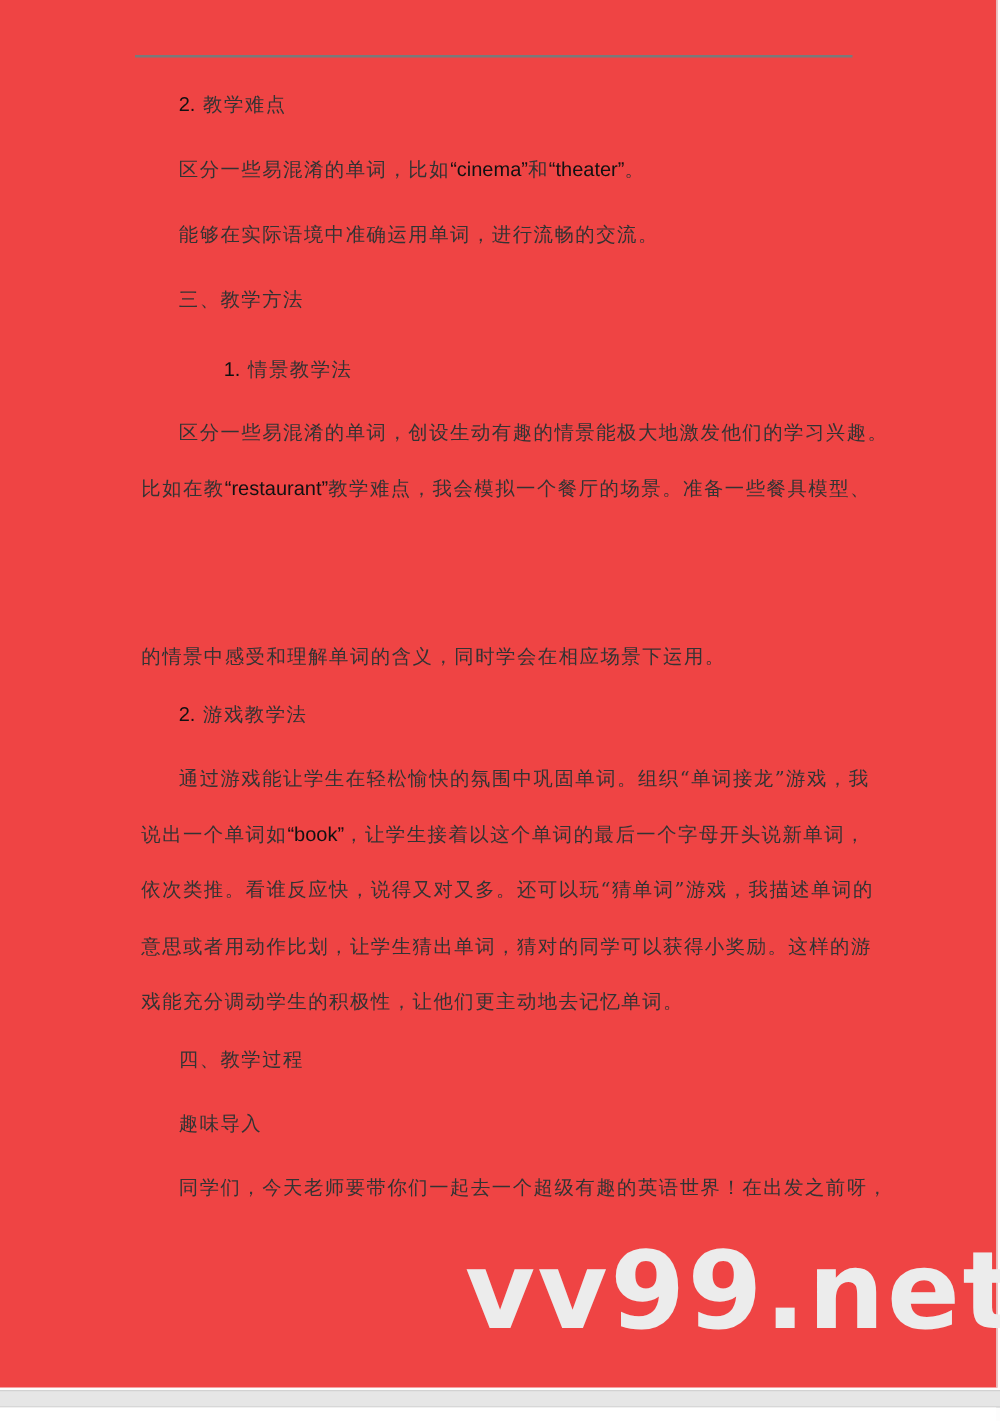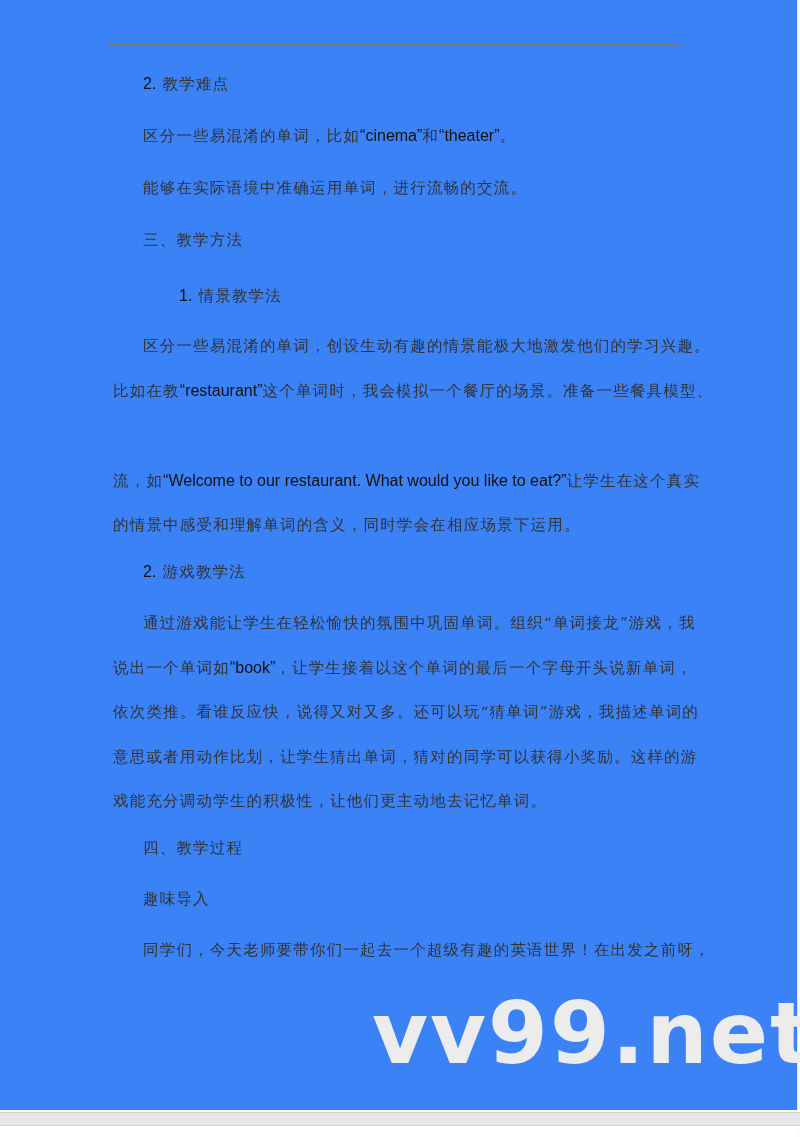--- a/index.html
+++ b/index.html
@@ -5,21 +5,21 @@
     html, body { margin: 0; padding: 0; }
     body {
       width: 800px; height: 1137px; overflow: hidden;
       background: #fdfdfd;
       position: relative;
       font-family: "DejaVu Serif", "Liberation Serif", serif;
       color: #2a2a2a;
     }
     .page {
       position: absolute; left: 0; top: 0; width: 797px; height: 1110px;
-      background: #3b82f6;
+      background: #ef4444;
       border-right: 1px solid #e4e4e4;
       text-decoration: underline;
     }
     .header-rule {
       position: absolute; left: 108px; top: 44px; width: 574px; height: 2px;
       background: #7a7a7a;
     }
     .line {
       position: absolute; left: 113px;
       font-size: 15.5px; line-height: 20px; white-space: nowrap;
@@ -57,22 +57,21 @@
 
   <div class="line num" style="top:126px;"><span>区分一些易混淆的单词，比如</span><span class="latin">“cinema”</span><span>和</span><span class="latin">“theater”</span><span>。</span></div>
 
   <div class="line num" style="top:178px;">能够在实际语境中准确运用单词，进行流畅的交流。</div>
 
   <div class="line num" style="top:230px;">三、教学方法</div>
 
   <div class="line num" style="top:286px;margin-left:36px;"><span class="latin">1.</span> <span>情景教学法</span></div>
 
   <div class="line indent" style="top:336px;">区分一些易混淆的单词，创设生动有趣的情景能极大地激发他们的学习兴趣。</div>
-  <div class="line" style="top:381px;"><span>比如在教</span><span class="latin">“restaurant”</span><span>这个单词时，我会模拟一个餐厅的场景。准备一些餐具模型、</span></div>
-  <div class="line" style="top:471px;"><span>流，如</span><span class="latin">“Welcome to our restaurant. What would you like to eat?”</span><span>让学生在这个真实</span></div>
+  <div class="line" style="top:381px;"><span>比如在教</span><span class="latin">“restaurant”</span><span>教学难点，我会模拟一个餐厅的场景。准备一些餐具模型、</span></div>
   <div class="line" style="top:515px;">的情景中感受和理解单词的含义，同时学会在相应场景下运用。</div>
 
   <div class="line num" style="top:562px;"><span class="latin">2.</span> <span>游戏教学法</span></div>
 
   <div class="line indent" style="top:613px;">通过游戏能让学生在轻松愉快的氛围中巩固单词。组织“单词接龙”游戏，我</div>
   <div class="line" style="top:658px;"><span>说出一个单词如</span><span class="latin">“book”</span><span>，让学生接着以这个单词的最后一个字母开头说新单词，</span></div>
   <div class="line" style="top:702px;">依次类推。看谁反应快，说得又对又多。还可以玩“猜单词”游戏，我描述单词的</div>
   <div class="line" style="top:747px;">意思或者用动作比划，让学生猜出单词，猜对的同学可以获得小奖励。这样的游</div>
   <div class="line" style="top:791px;">戏能充分调动学生的积极性，让他们更主动地去记忆单词。</div>
 

